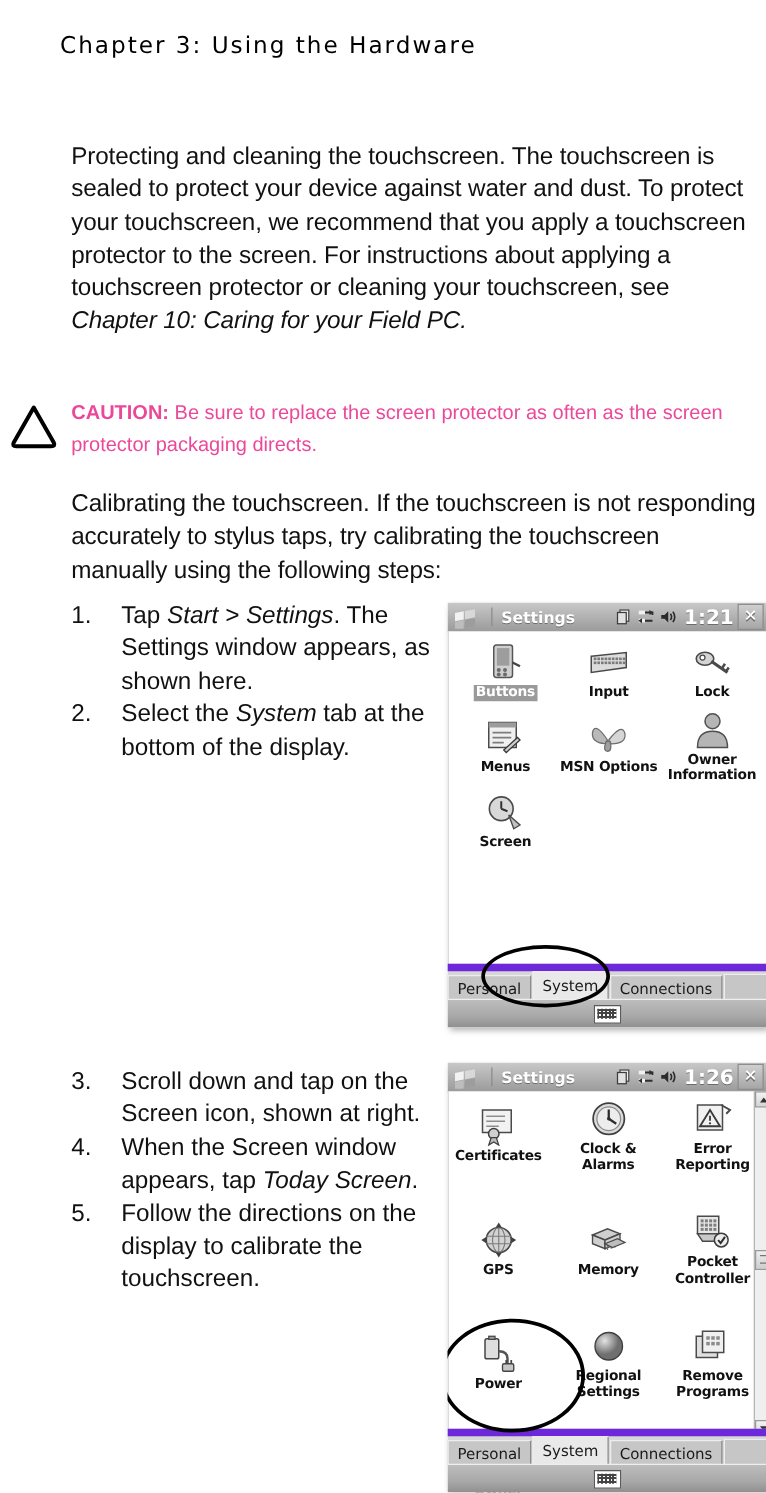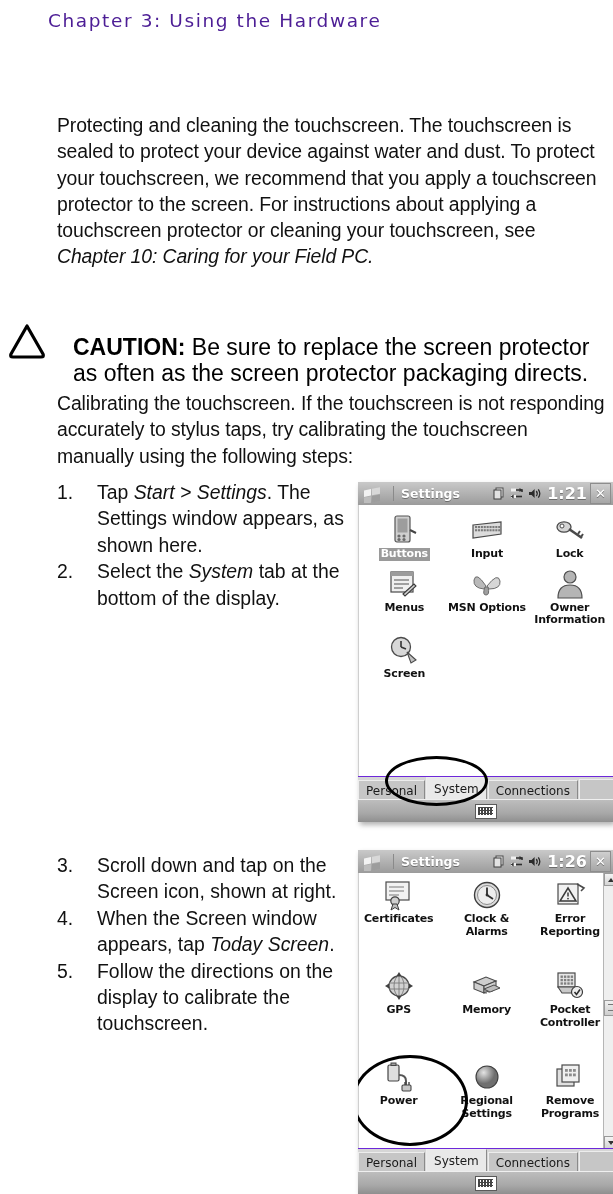--- a/index.html
+++ b/index.html
@@ -5,23 +5,23 @@
   html,body{margin:0;padding:0;}
   body{
     width:613px;height:1194px;background:#ffffff;
     font-family:"Liberation Sans",sans-serif;color:#000;
     position:relative;overflow:hidden;
   }
   .page{position:absolute;inset:0;}
 
   
   .chapter-header{
-    position:absolute;left:48px;top:10px;
+    position:absolute;left:48px;top:26px;
     font-family:"DejaVu Sans",sans-serif;
-    font-size:18.5px;letter-spacing:1.6px;color:#4c1d95;
+    font-size:18.5px;letter-spacing:1.6px;color:#000000;
     white-space:nowrap;
   }
 
   
   .body-col{
     position:absolute;left:57px;top:112px;width:552px;
   }
   p.para{
     margin:0 0 10px 0;
     font-size:19.4px;line-height:26.3px;
@@ -31,21 +31,21 @@
   .ital{font-style:italic;text-align:center;}
 
   
   .caution-block{
     position:absolute;left:57px;top:318px;width:552px;
   }
   .caution-icon{
     position:absolute;left:-50px;top:4px;width:40px;height:38px;
   }
   .caution-text{
-    margin:16px;font-size:23px;line-height:26.3px;color:#000000;
+    margin:0;font-size:16px;line-height:26.3px;color:#ec4899;
   }
   .caution-lead{font-weight:bold;}
 
   
   .calib-block{position:absolute;left:57px;top:390px;width:552px;}
 
   
   ol.steps{
     list-style:none;margin:0;padding:0;
   }
@@ -115,20 +115,21 @@
   }
   .pda-grid{
     flex:1;padding:6px 2px 0 4px;
     display:grid;grid-template-columns:repeat(3,1fr);
     align-content:start;
   }
   .pda-grid.scrolled{padding-top:3px;gap:25px;}
   .grid-cell{
     display:flex;flex-direction:column;align-items:center;
     padding:3px 1px 4px 1px;
+    justify-content:center;
   }
   .cell-ico{width:34px;height:32px;position:relative;margin-bottom:2px;}
   .cell-label{
     font-size:11px;font-weight:bold;color:#111;text-align:center;
     line-height:12.5px;letter-spacing:-0.2px;
   }
   .cell-label.sel{background:#9a9a9a;color:#fff;padding:0 2px;}
 
   
   .pda-scroll{
@@ -154,21 +155,21 @@
     border-top:1px solid #777;border-bottom:1px solid #777;
   }
   .caret{width:0;height:0;border-left:3.5px solid transparent;border-right:3.5px solid transparent;}
   .caret.u{border-bottom:4.5px solid #333;}
   .caret.d{border-top:4.5px solid #333;}
 
   
   .pda-tabs{
     position:absolute;left:0;right:0;bottom:22px;height:23px;
     background:#d6d6d6;display:flex;align-items:flex-end;
-    border-top:1px solid #6d28d9;
+    border-top:6px solid #6d28d9;
   }
   .pda-tab{
     height:20px;padding:0 7px;margin-right:1px;
     display:flex;align-items:center;
     font-size:12px;color:#1a1a1a;
     background:#c6c6c6;
     border-top:1px solid #ededed;border-left:1px solid #ededed;
     border-right:1px solid #8a8a8a;
     box-sizing:border-box;
   }

